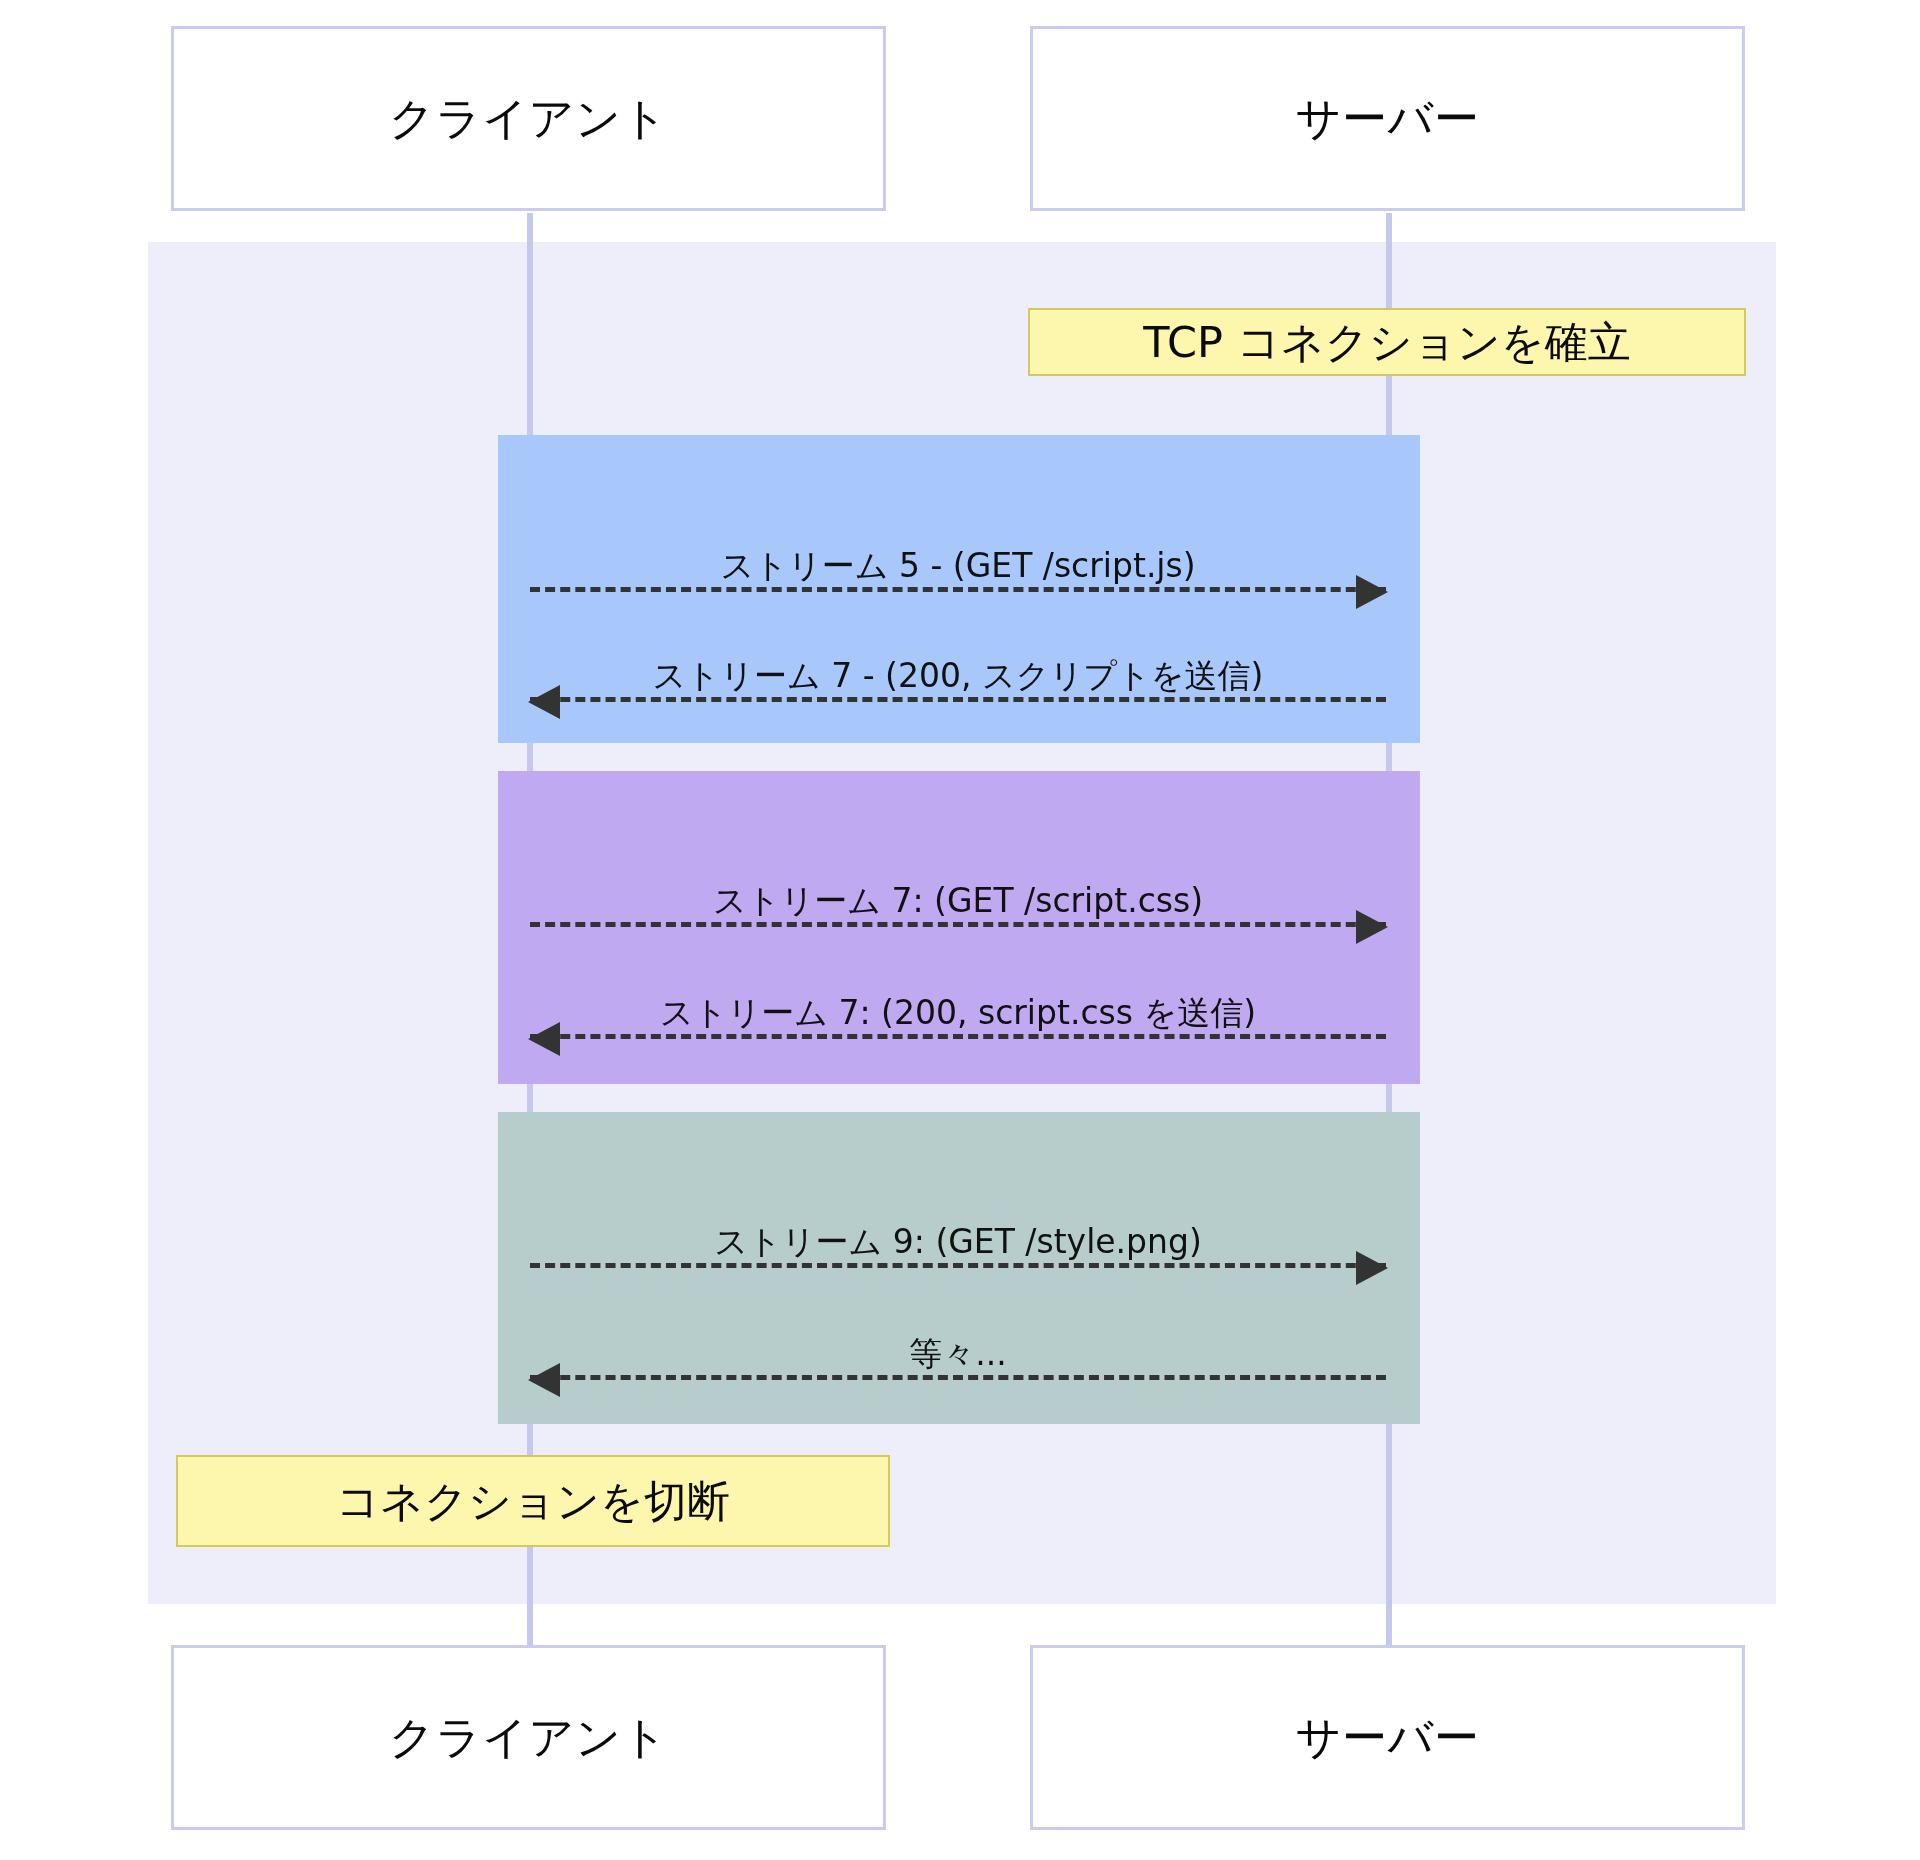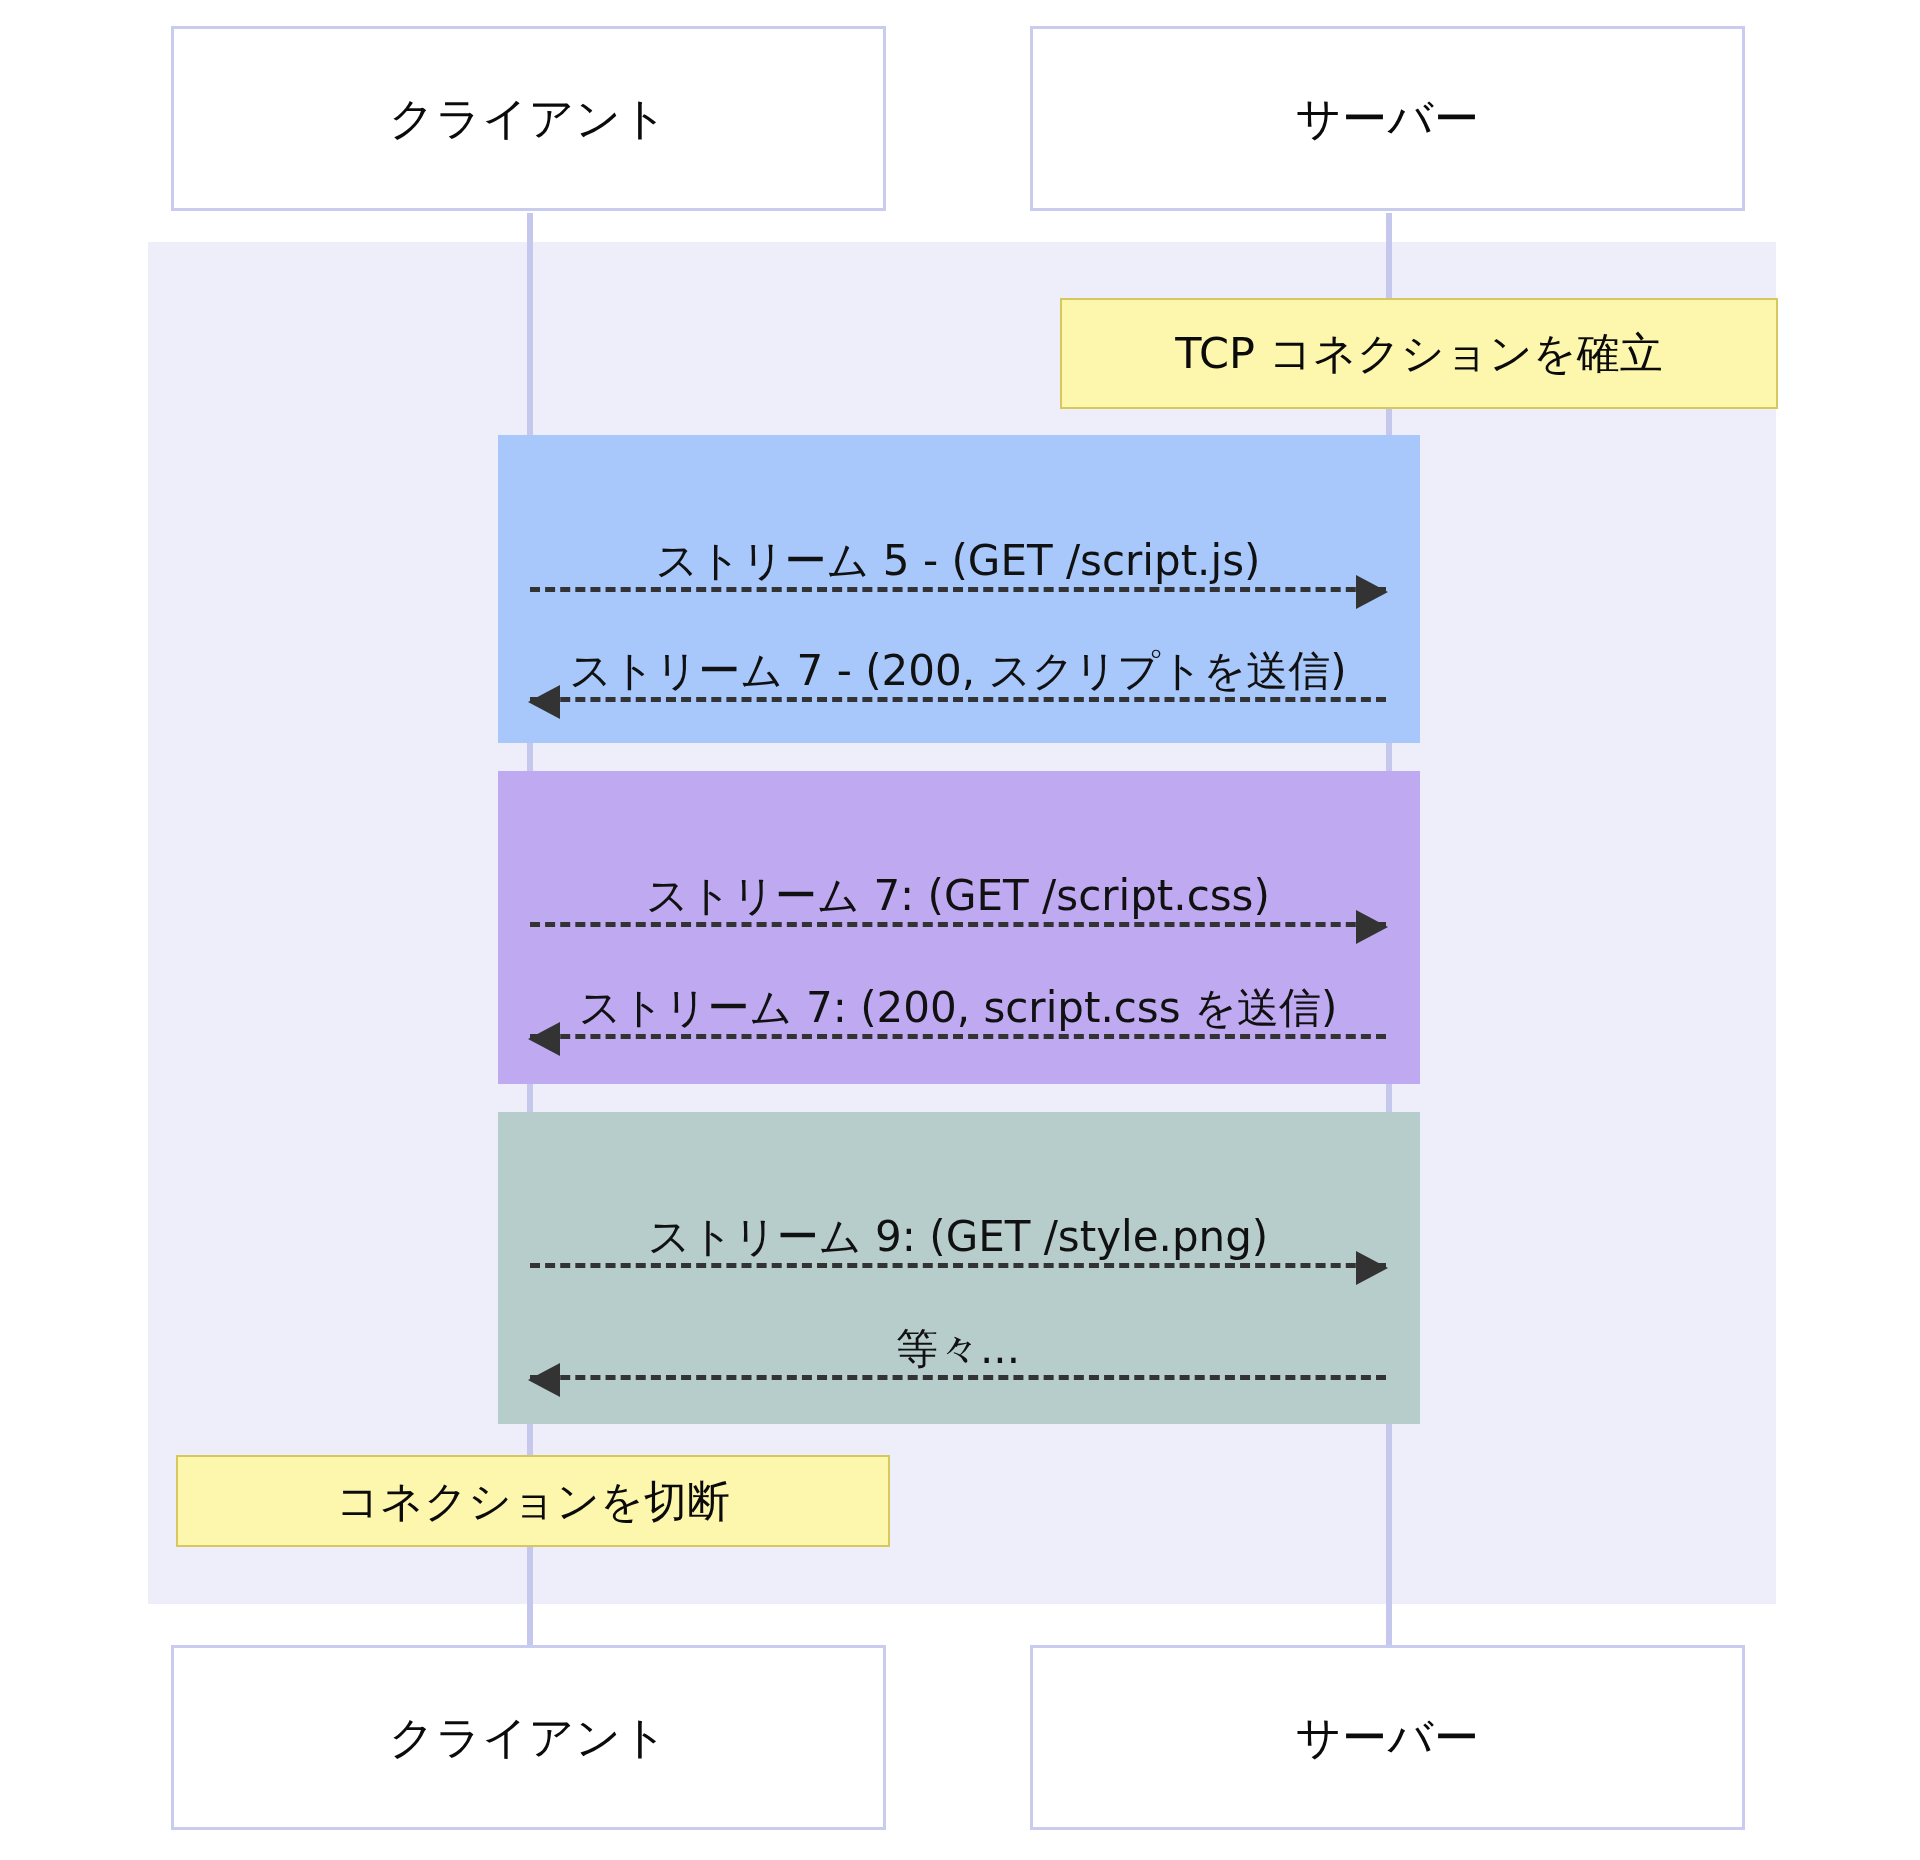--- a/index.html
+++ b/index.html
@@ -73,24 +73,23 @@
     align-items: center;
     justify-content: center;
   }
   .note .note-label {
     font-size: 43px;
     color: #0b0b0b;
     line-height: 1;
   }
   .note.note-tcp {
     left: 1028px;
-    top: 298px;
+    top: 308px;
     width: 718px;
-    height: 111px;
-    margin-left: 32px;
+    height: 68px;
   }
   .note.note-close {
     left: 176px;
     top: 1455px;
     width: 714px;
     height: 92px;
   }
 
   
   .block {
@@ -107,21 +106,21 @@
   .msg {
     position: absolute;
     height: 0;
   }
   .msg .msg-label {
     position: absolute;
     bottom: 8px;
     left: 0;
     width: 100%;
     text-align: center;
-    font-size: 42px;
+    font-size: 33px;
     color: #111111;
     line-height: 1;
     white-space: nowrap;
   }
   .msg .msg-line {
     position: absolute;
     left: 0;
     width: 100%;
     bottom: -2px;
     border-top: 5px dashed #333333;

